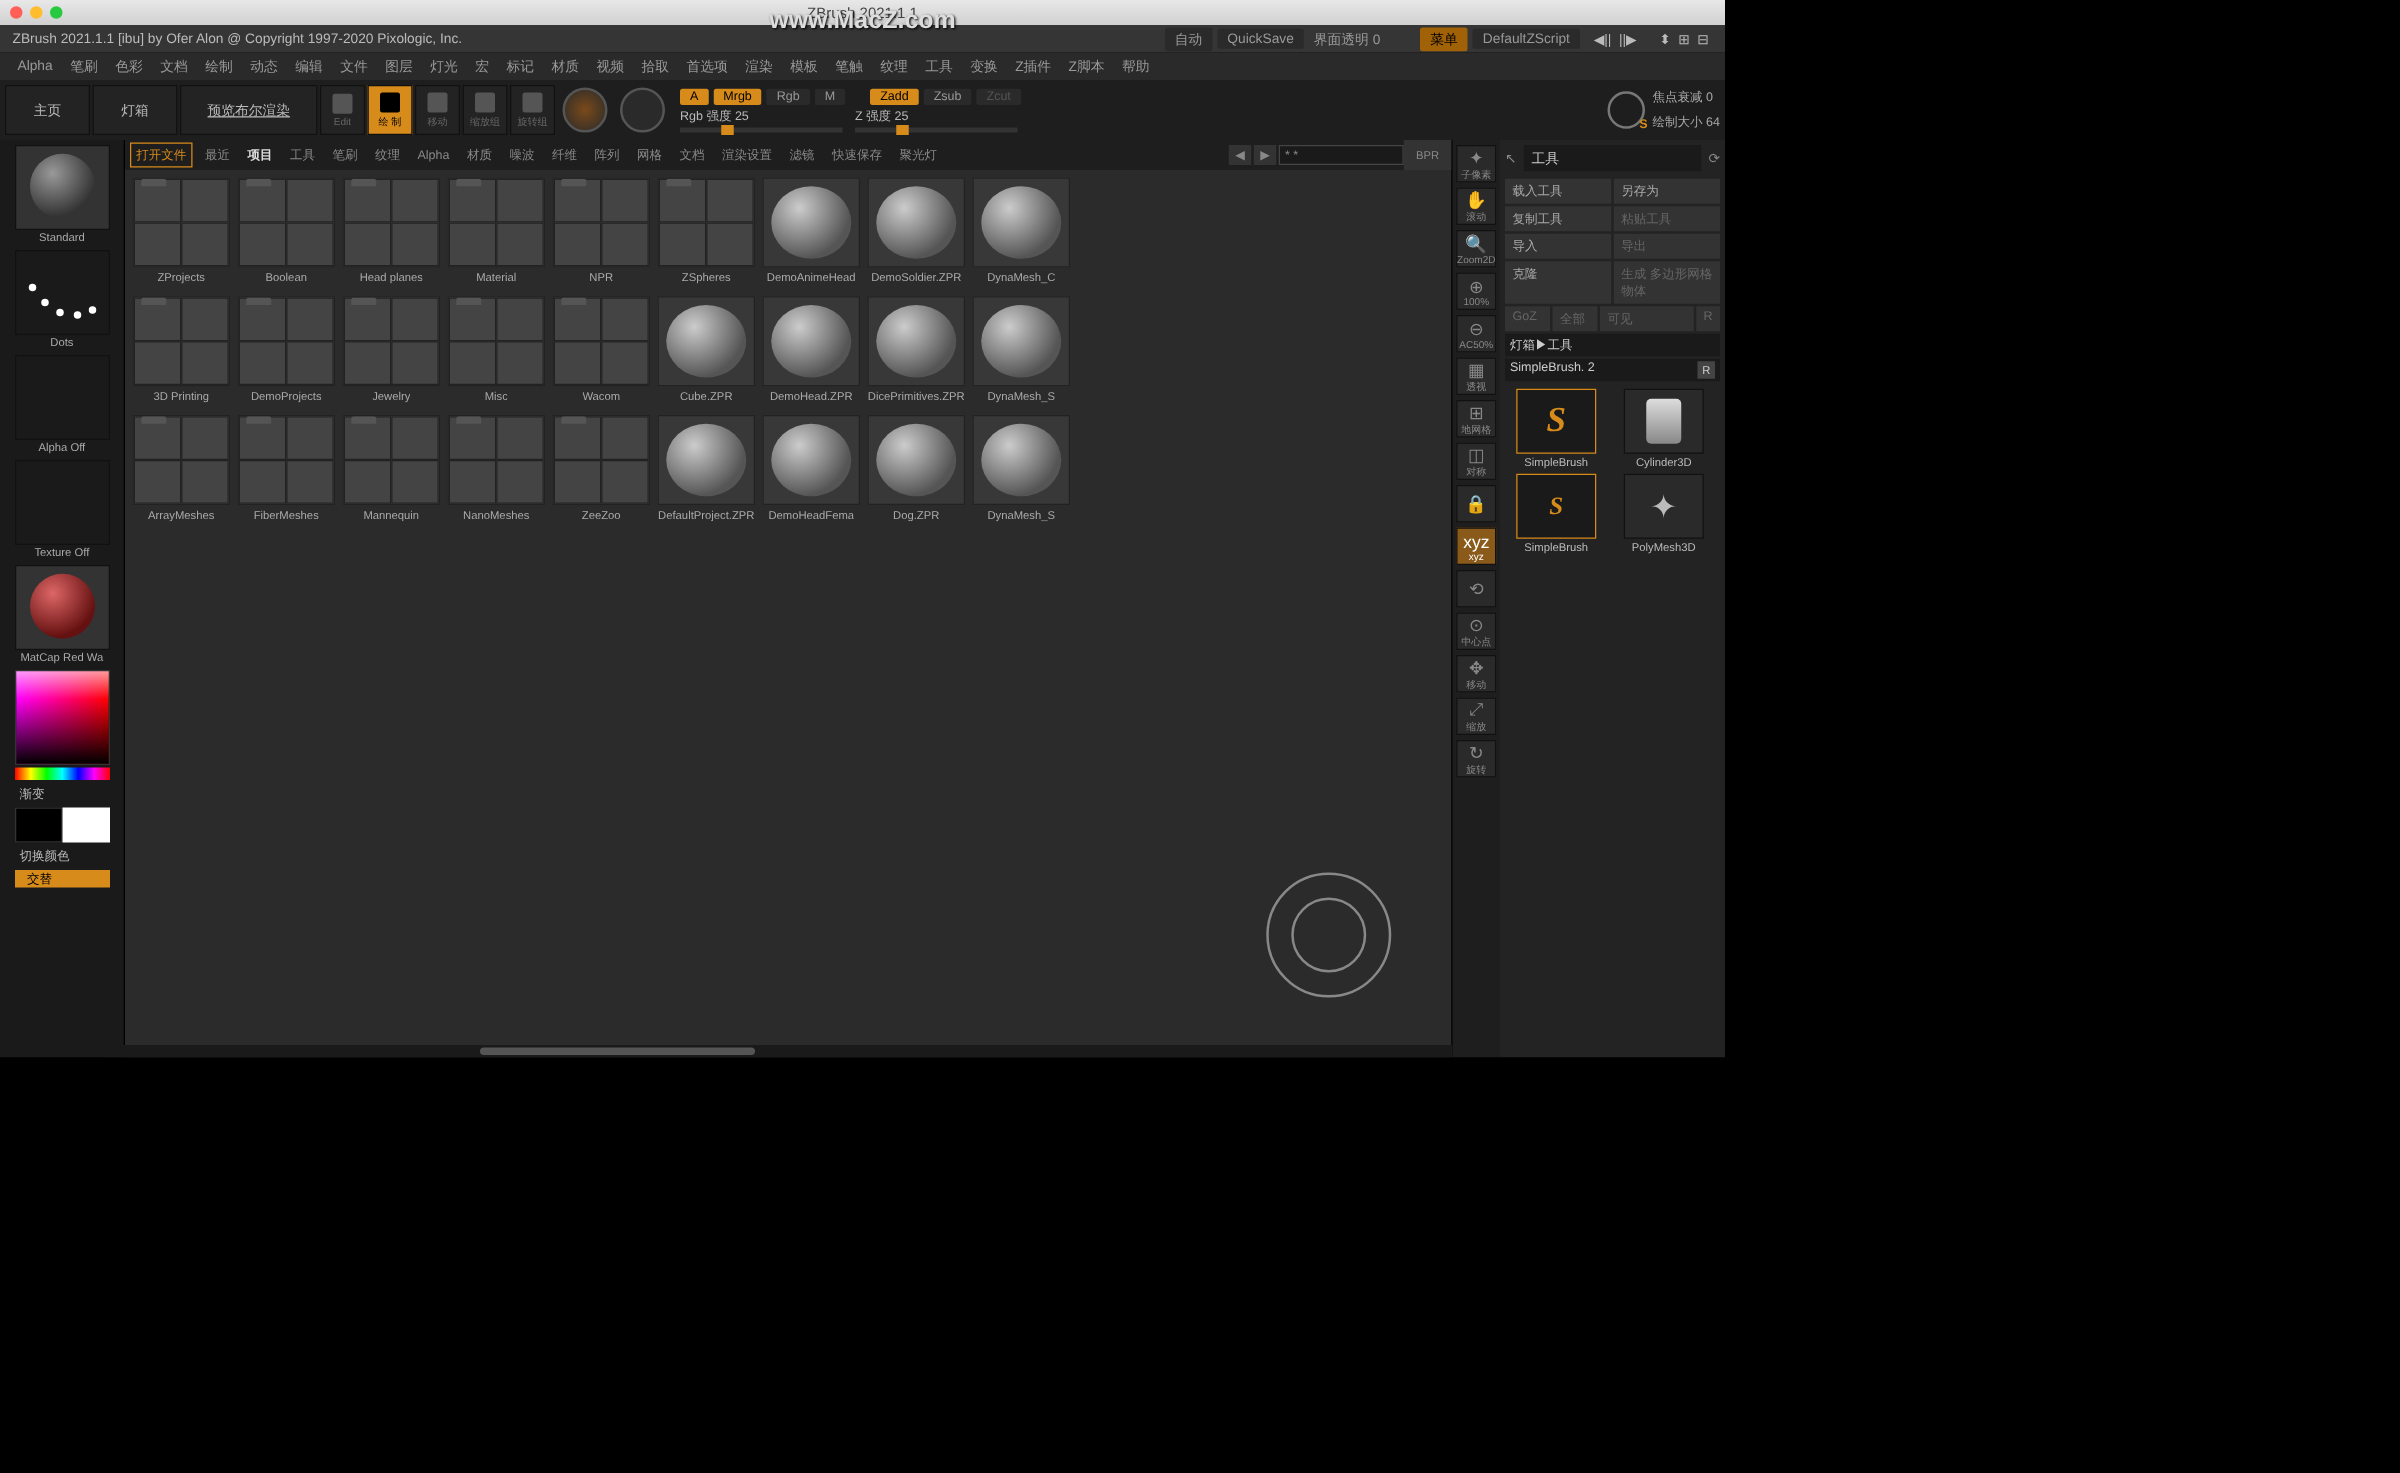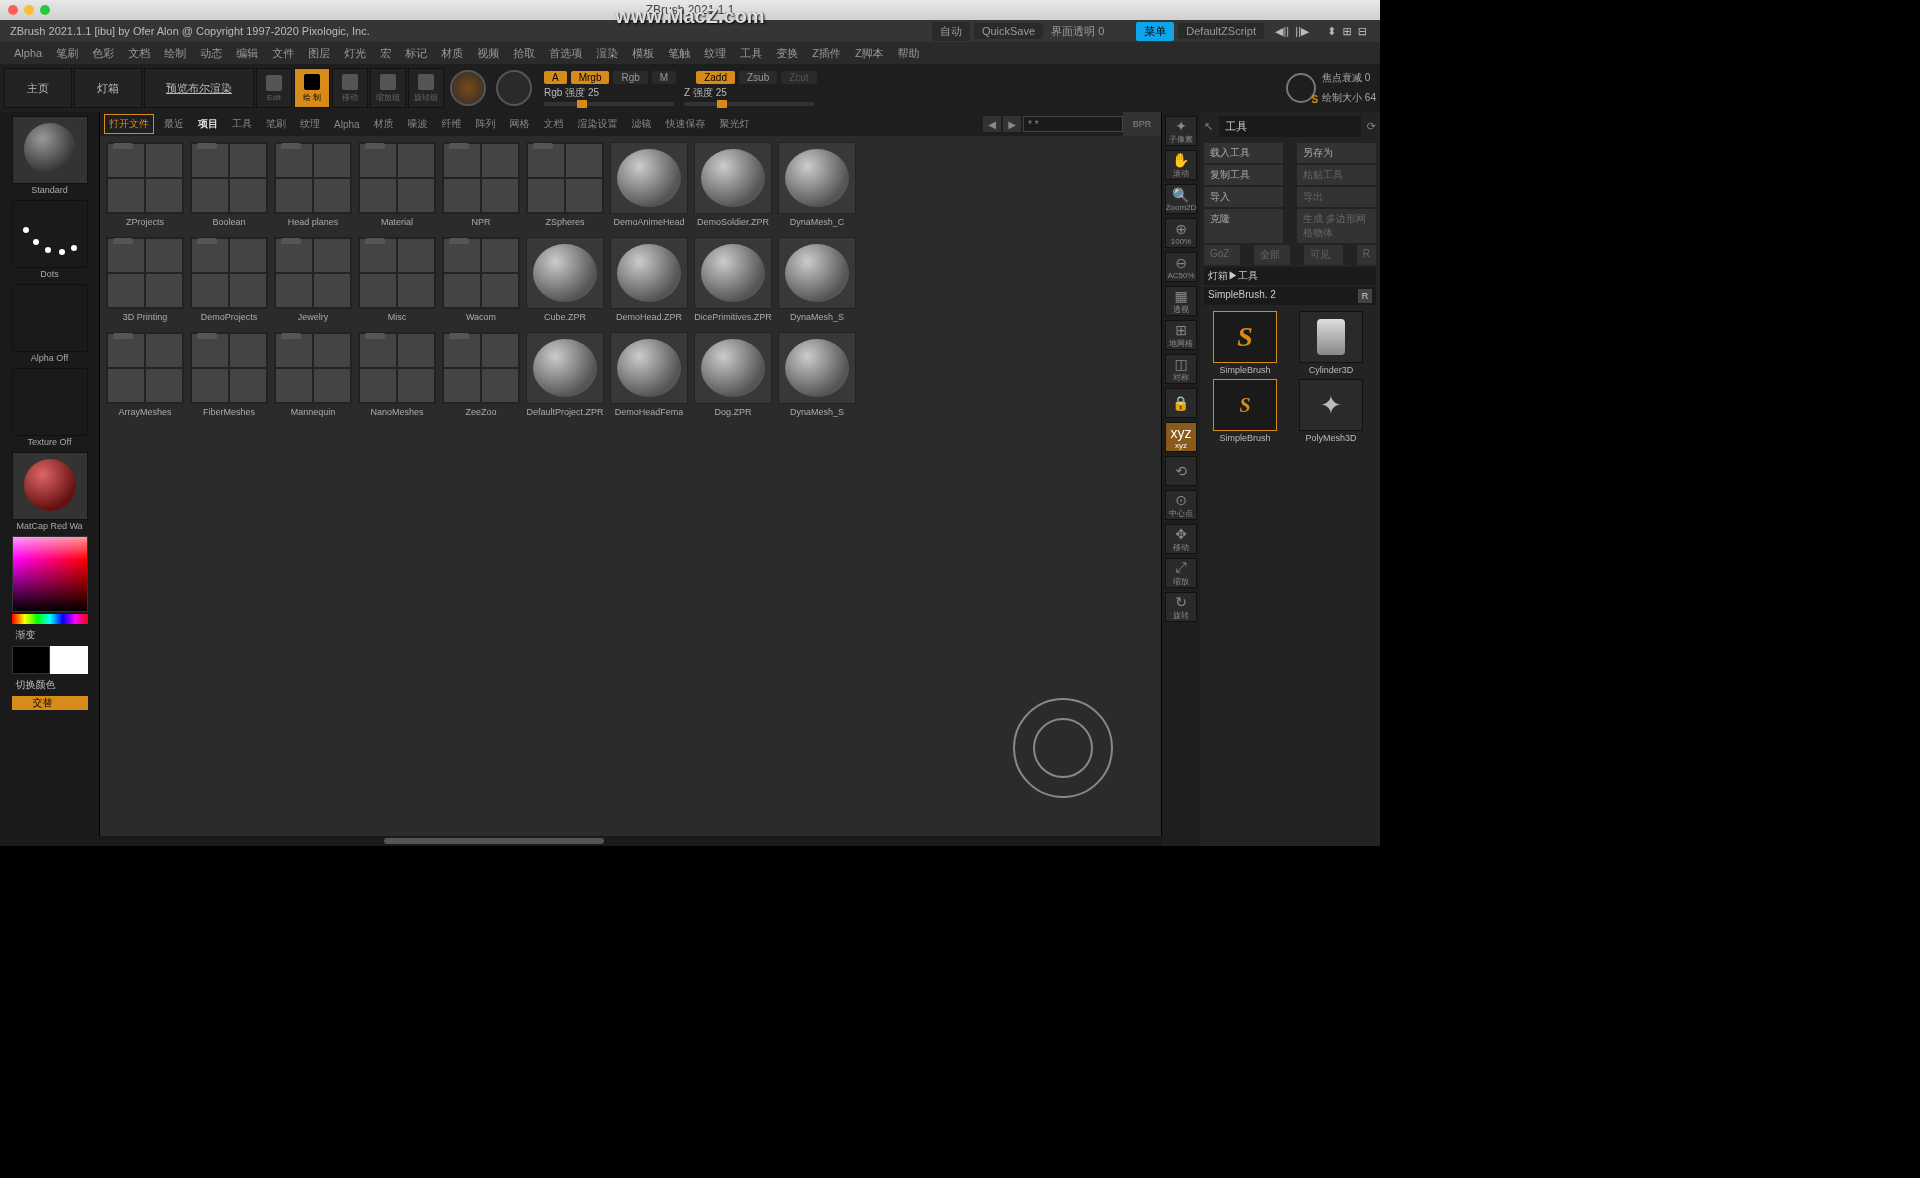--- a/index.html
+++ b/index.html
@@ -7,21 +7,21 @@
 .mac-titlebar { height:20px; background:linear-gradient(#e8e8e8,#d0d0d0); display:flex; align-items:center; padding:0 8px; position:relative; }
 .mac-dots { display:flex; gap:6px; }
 .mac-dot { width:10px; height:10px; border-radius:50%; }
 .mac-red{background:#ff5f56;} .mac-yellow{background:#ffbd2e;} .mac-green{background:#27c93f;}
 .mac-title { position:absolute; left:50%; transform:translateX(-50%); color:#444; font-size:12px; }
 .watermark { position:absolute; left:50%; top:5px; transform:translateX(-50%); color:#ddd; font-size:20px; font-weight:bold; z-index:100; text-shadow:1px 1px 2px #000; pointer-events:none; }
 .app-top { height:22px; background:#353535; display:flex; align-items:center; padding:0 10px; color:#bbb; font-size:11px; }
 .app-top .credits { flex:0 0 auto; }
 .app-top .spacer { flex:1; }
 .top-btn { padding:2px 8px; background:#2a2a2a; margin:0 2px; color:#999; border-radius:2px; }
-.top-btn.active { background:#0ea5e9; color:#000; }
+.top-btn.active { background:#a16207; color:#000; }
 .top-slider-label { color:#999; margin-left:6px; }
 .menubar { height:22px; background:#2a2a2a; display:flex; align-items:center; gap:14px; padding:0 14px; color:#999; font-size:11px; }
 .menubar span { cursor:default; }
 .toolbar { height:48px; background:#1e1e1e; display:flex; align-items:center; padding:0 4px; gap:2px; }
 .tb-btn { height:40px; background:#232323; color:#bbb; display:flex; align-items:center; justify-content:center; font-size:11px; padding:0 12px; border:1px solid #111; }
 .tb-btn.wide { width:68px; }
 .tb-iconbtn { width:36px; height:40px; background:#232323; display:flex; flex-direction:column; align-items:center; justify-content:center; font-size:8px; color:#666; border:1px solid #111; }
 .tb-iconbtn.active { background:#d78b1a; color:#000; }
 .tb-iconbtn .ico { width:16px; height:16px; background:#555; margin-bottom:2px; border-radius:2px; }
 .tb-iconbtn.active .ico { background:#000; }
@@ -43,21 +43,21 @@
 .lp-thumb.dark { background:#1a1a1a; }
 .lp-thumb.red .sphere { background:radial-gradient(circle at 35% 30%, #d66, #611 70%); }
 .lp-label { font-size:9px; color:#aaa; text-align:center; margin-top:-1px; margin-bottom:3px; }
 .color-picker { width:76px; height:76px; background:linear-gradient(to right, #f0f, #f00); position:relative; border:1px solid #333; }
 .color-picker .sat { position:absolute; inset:0; background:linear-gradient(to bottom, rgba(255,255,255,0.6) 0%, transparent 30%, #000 100%); }
 .hue-strip { width:76px; height:10px; background:linear-gradient(to right,#f00,#ff0,#0f0,#0ff,#00f,#f0f,#f00); }
 .small-label { font-size:10px; color:#bbb; padding:2px 4px; text-align:left; width:76px; }
 .swap-row { display:flex; width:76px; }
 .swap-row div { width:38px; height:28px; }
 .swap-black{background:#000;border:1px solid #333;} .swap-white{background:#fff;}
-.orange-bar { width:76px; height:14px; background:#d78b1a; color:#000; font-size:10px; display:flex; align-items:center; padding:0 21px; }
+.orange-bar { width:76px; height:14px; background:#d78b1a; color:#000; font-size:10px; display:flex; align-items:center; padding:0 10px; }
 
 .center-panel { flex:1; background:#2b2b2b; display:flex; flex-direction:column; border-left:1px solid #000; border-right:1px solid #000; }
 .browser-tabs { height:24px; background:#1e1e1e; display:flex; align-items:center; padding:0 4px; gap:6px; font-size:10px; }
 .browser-tabs span { color:#888; padding:2px 4px; cursor:default; }
 .browser-tabs span.active { color:#d78b1a; border:1px solid #d78b1a; }
 .browser-tabs span.bold { color:#ddd; font-weight:bold; }
 .browser-nav { margin-left:auto; display:flex; align-items:center; gap:2px; }
 .nav-arrow { width:18px; height:16px; background:#333; color:#888; display:flex; align-items:center; justify-content:center; font-size:10px; }
 .path-input { width:100px; height:16px; background:#1a1a1a; border:1px solid #444; color:#888; font-size:10px; padding:0 4px; }
 .start-btn { padding:1px 6px; background:#333; color:#aaa; font-size:10px; }
@@ -71,21 +71,21 @@
 .grid-thumb.sphere-bg::after { content:''; position:absolute; inset:6px; border-radius:50%; background:radial-gradient(circle at 35% 30%, #ccc, #555 70%); }
 .grid-label { font-size:9px; color:#aaa; margin-top:3px; white-space:nowrap; overflow:hidden; text-overflow:ellipsis; max-width:78px; text-align:center; }
 
 .side-icons { width:38px; background:#1e1e1e; display:flex; flex-direction:column; align-items:center; padding-top:4px; gap:4px; font-size:8px; }
 .side-ico { width:32px; height:30px; background:#2a2a2a; border:1px solid #111; color:#888; display:flex; flex-direction:column; align-items:center; justify-content:center; }
 .side-ico.active { background:#8a5a1a; color:#fff; }
 .side-ico .glyph { font-size:14px; }
 
 .right-panel { width:180px; background:#232323; padding:4px; display:flex; flex-direction:column; gap:2px; }
 .rp-header { font-size:11px; color:#ccc; padding:3px 6px; background:#1a1a1a; }
-.rp-row { display:flex; gap:14px; }
+.rp-row { display:flex; gap:2px; }
 .rp-btn { flex:1; background:#333; color:#aaa; font-size:10px; padding:3px 6px; text-align:left; }
 .rp-btn.dim { color:#666; }
 .rp-section { background:#1a1a1a; padding:2px 4px; font-size:10px; color:#ccc; display:flex; justify-content:space-between; }
 .rp-section .r { background:#444; color:#ccc; width:14px; height:14px; display:flex; align-items:center; justify-content:center; font-size:9px; }
 .tool-grid { display:flex; flex-wrap:wrap; gap:4px; padding:4px 0; }
 .tool-item { width:82px; display:flex; flex-direction:column; align-items:center; }
 .tool-thumb { width:64px; height:52px; background:#2a2a2a; border:1px solid #111; display:flex; align-items:center; justify-content:center; font-size:28px; }
 .tool-thumb.sel { border:1px solid #d78b1a; background:#1a1a1a; }
 .tool-label { font-size:9px; color:#bbb; margin-top:2px; }
 .s-icon { color:#d78b1a; font-weight:bold; font-style:italic; font-family:Georgia,serif; }

